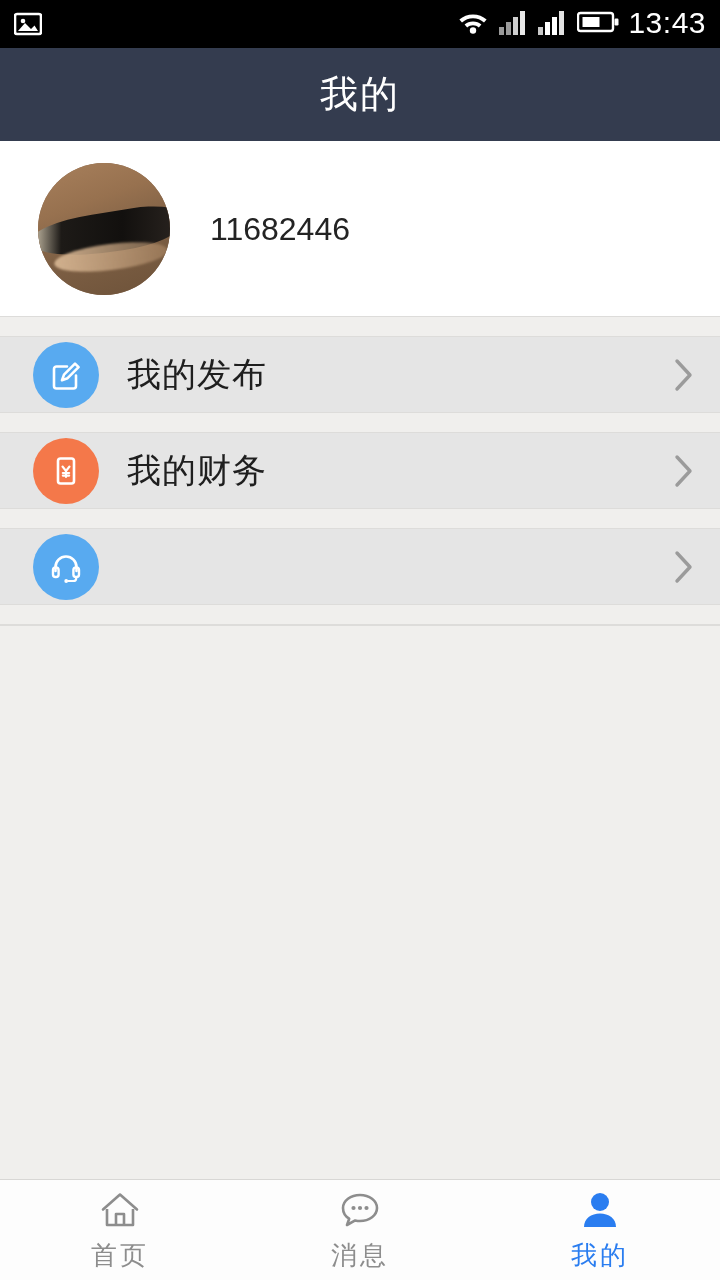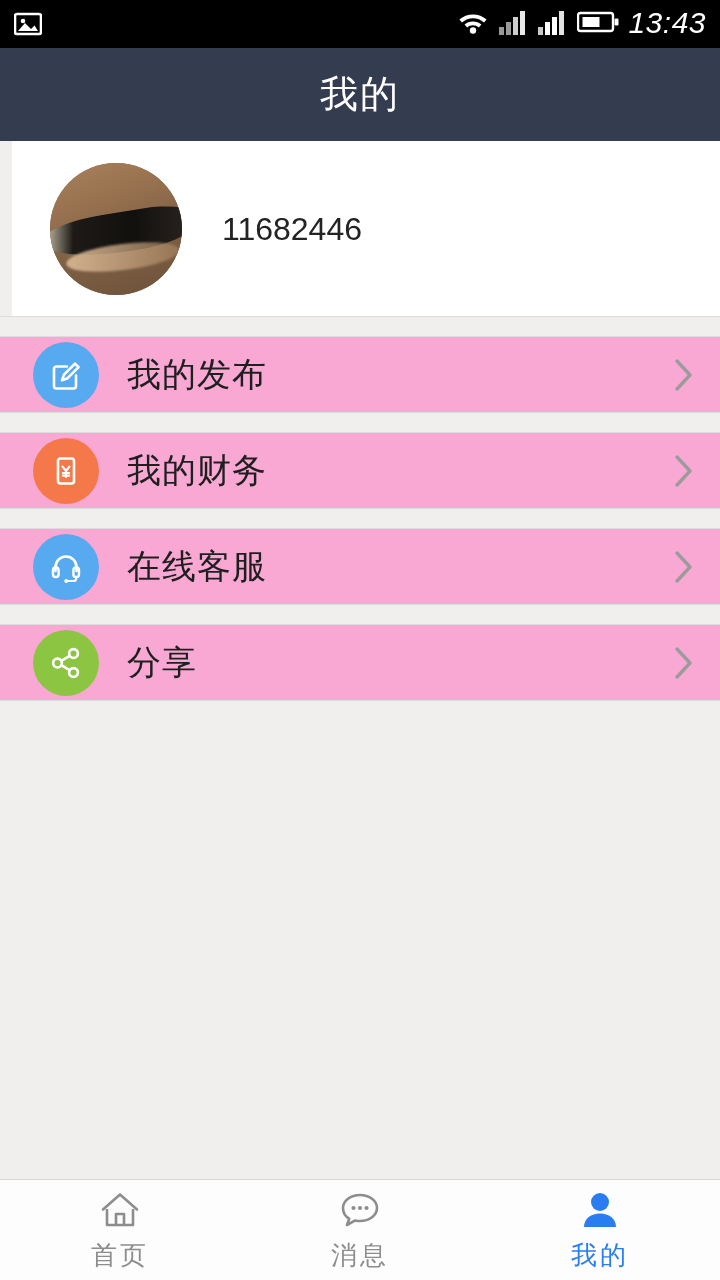--- a/index.html
+++ b/index.html
@@ -25,21 +25,20 @@
 
   
   .statusbar {
     height: 48px;
     background: #000000;
     display: flex;
     align-items: center;
     padding: 0 14px;
     flex: 0 0 48px;
     box-sizing: border-box;
-    font-style: italic;
   }
   .status-left { display: flex; align-items: center; gap: 10px; }
   .status-right { margin-left: auto; display: flex; align-items: center; gap: 9px; }
   .status-time {
     color: #ffffff;
     font-size: 30px;
     letter-spacing: 0.5px;
     line-height: 1;
     padding-bottom: 2px;
   }
@@ -62,21 +61,20 @@
 
   
   .profile {
     background: #ffffff;
     height: 175px;
     flex: 0 0 175px;
     display: flex;
     align-items: center;
     padding-left: 38px;
     box-sizing: border-box;
-    margin-left: 12px;
   }
   .avatar {
     width: 132px;
     height: 132px;
     border-radius: 50%;
     flex: 0 0 132px;
     overflow: hidden;
     position: relative;
     background: #8a6a50;
   }
@@ -134,21 +132,21 @@
     box-sizing: border-box;
   }
   .group { background: #ffffff; }
   .menu-row {
     height: 75px;
     display: flex;
     align-items: center;
     padding: 0 24px 0 33px;
     box-sizing: border-box;
     position: relative;
-    background: #f9a8d4;
+    background: #e5e5e5;
   }
   .menu-row + .menu-row::before {
     content: "";
     position: absolute;
     left: 0; right: 0; top: 0;
     height: 1px;
     background: #e2e1df;
   }
   .badge {
     width: 66px; height: 66px;
@@ -303,47 +301,30 @@
     <div class="menu-row">
       <span class="badge" style="background:#58aaf0">
         <svg width="38" height="38" viewBox="0 0 38 38">
           <path d="M8.5 23v-4a10.5 10.5 0 0 1 21 0v4" fill="none" stroke="#ffffff" stroke-width="2.6" stroke-linecap="round"></path>
           <rect x="6" y="19.5" width="5.6" height="9.5" rx="2.6" fill="none" stroke="#ffffff" stroke-width="2.4"></rect>
           <rect x="26.4" y="19.5" width="5.6" height="9.5" rx="2.6" fill="none" stroke="#ffffff" stroke-width="2.4"></rect>
           <path d="M29.2 29v1.2a2.8 2.8 0 0 1-2.8 2.8h-5.2" fill="none" stroke="#ffffff" stroke-width="2.2" stroke-linecap="round"></path>
           <circle cx="19.2" cy="33" r="1.9" fill="#ffffff"></circle>
         </svg>
       </span>
-      <span class="menu-label">在线客服</span>
       <span class="chev">
         <svg width="24" height="40" viewBox="0 0 24 40">
           <path d="M5 6 L18 20 L5 34" fill="none" stroke="#9b9b9b" stroke-width="3.4" stroke-linecap="round" stroke-linejoin="round"></path>
         </svg>
       </span>
     </div>
   </div>
 
   <div class="gap"></div>
   <div class="group">
-    <div class="menu-row">
-      <span class="badge" style="background:#8cc542">
-        <svg width="38" height="38" viewBox="0 0 38 38">
-          <circle cx="26.5" cy="9.5" r="4.4" fill="none" stroke="#ffffff" stroke-width="2.6"></circle>
-          <circle cx="10.5" cy="19" r="4.4" fill="none" stroke="#ffffff" stroke-width="2.6"></circle>
-          <circle cx="26.5" cy="28.5" r="4.4" fill="none" stroke="#ffffff" stroke-width="2.6"></circle>
-          <path d="M14.4 16.8l8.3-5M14.4 21.2l8.3 5" fill="none" stroke="#ffffff" stroke-width="2.6" stroke-linecap="round"></path>
-        </svg>
-      </span>
-      <span class="menu-label">分享</span>
-      <span class="chev">
-        <svg width="24" height="40" viewBox="0 0 24 40">
-          <path d="M5 6 L18 20 L5 34" fill="none" stroke="#9b9b9b" stroke-width="3.4" stroke-linecap="round" stroke-linejoin="round"></path>
-        </svg>
-      </span>
-    </div>
   </div>
 
   <div class="filler"></div>
 
   <div class="tabbar">
     <div class="tab">
       <span class="tab-icon">
         <svg width="44" height="42" viewBox="0 0 44 42">
           <path d="M5 20.5L22 5.5l17 15" fill="none" stroke="#8d8d8d" stroke-width="2.6" stroke-linecap="round" stroke-linejoin="round"></path>
           <path d="M9 20v16h26V20" fill="none" stroke="#8d8d8d" stroke-width="2.6" stroke-linejoin="round"></path>

